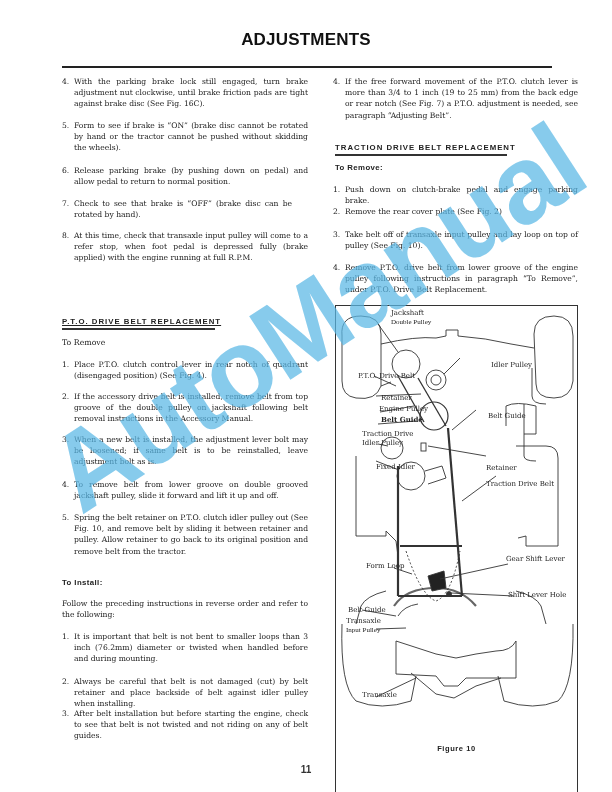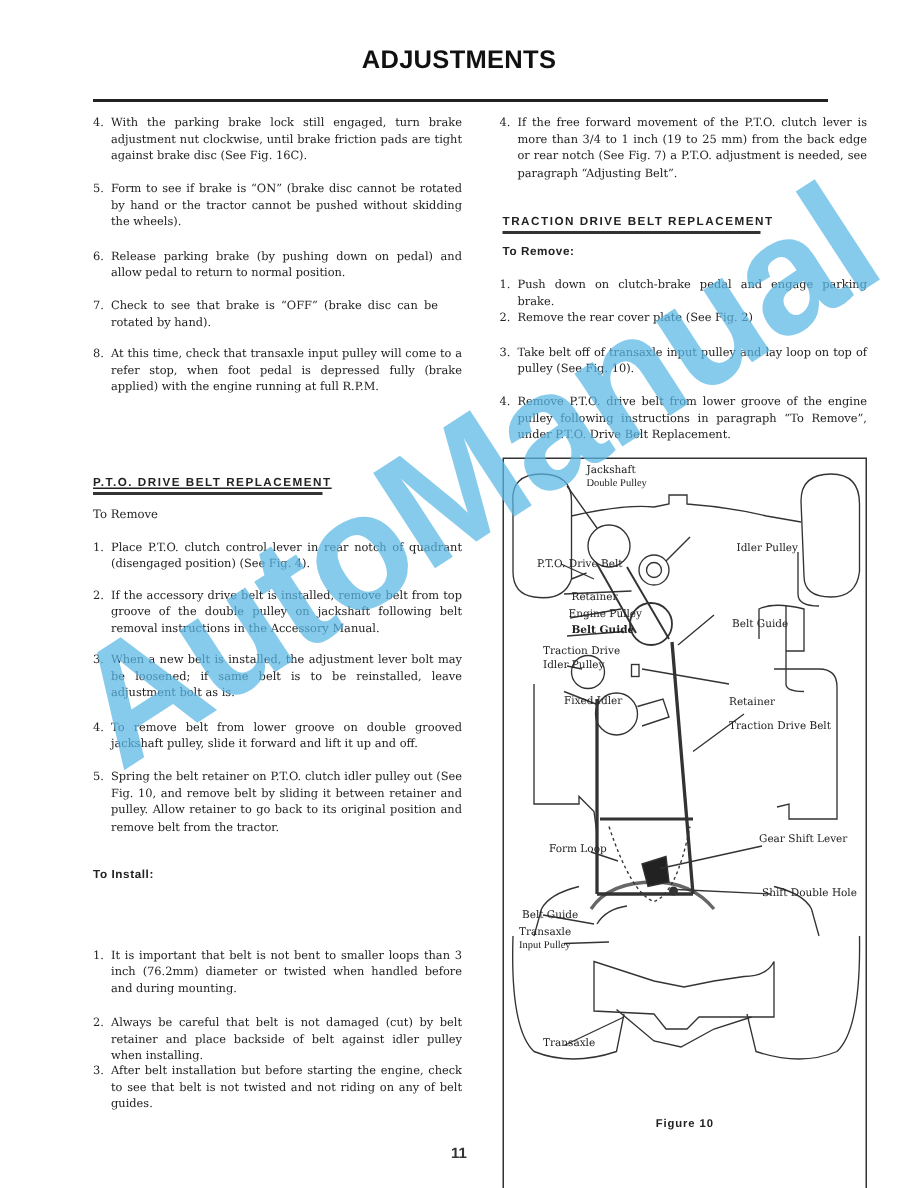--- a/index.html
+++ b/index.html
@@ -72,20 +72,23 @@
   <div class="item" style="top:479px;left:0;width:246px;">
     <span class="num">4.</span>
     <span class="txt">To remove belt from lower groove on double grooved jackshaft pulley, slide it forward and lift it up and off.</span>
   </div>
   <div class="item" style="top:512px;left:0;width:246px;">
     <span class="num">5.</span>
     <span class="txt">Spring the belt retainer on P.T.O. clutch idler pulley out (See Fig. 10, and remove belt by sliding it between retainer and pulley. Allow retainer to go back to its original position and remove belt from the tractor.</span>
   </div>
 
   <div class="subhead sans" style="top:577px;left:0;">To Install:</div>
+  <div class="item" style="top:598px;left:0;width:246px;">
+    <span class="txt" style="padding-left:0;">Follow the preceding instructions in reverse order and refer to the following:</span>
+  </div>
   <div class="item" style="top:631px;left:0;width:246px;">
     <span class="num">1.</span>
     <span class="txt">It is important that belt is not bent to smaller loops than 3 inch (76.2mm) diameter or twisted when handled before and during mounting.</span>
   </div>
   <div class="item" style="top:676px;left:0;width:246px;">
     <span class="num">2.</span>
     <span class="txt">Always be careful that belt is not damaged (cut) by belt retainer and place backside of belt against idler pulley when installing.</span>
   </div>
   <div class="item" style="top:708px;left:0;width:246px;">
     <span class="num">3.</span>
@@ -200,21 +203,21 @@
   <div class="fig-label" style="left:43px;top:99px;">Engine Pulley</div>
   <div class="fig-label bold" style="left:45px;top:110px;">Belt Guide</div>
   <div class="fig-label" style="left:152px;top:106px;">Belt Guide</div>
   <div class="fig-label" style="left:26px;top:124px;">Traction Drive</div>
   <div class="fig-label" style="left:26px;top:133px;">Idler Pulley</div>
   <div class="fig-label" style="left:40px;top:157px;">Fixed Idler</div>
   <div class="fig-label" style="left:150px;top:158px;">Retainer</div>
   <div class="fig-label" style="left:150px;top:174px;">Traction Drive Belt</div>
   <div class="fig-label" style="left:30px;top:256px;">Form Loop</div>
   <div class="fig-label" style="left:170px;top:249px;">Gear Shift Lever</div>
-  <div class="fig-label" style="left:172px;top:285px;">Shift Double Hole</div>
+  <div class="fig-label" style="left:172px;top:285px;">Shift Lever Hole</div>
   <div class="fig-label" style="left:12px;top:300px;">Belt Guide</div>
   <div class="fig-label" style="left:10px;top:311px;">Transaxle</div>
   <div class="fig-label" style="left:10px;top:320px;font-family:Liberation Serif, serif;">Input Pulley</div>
   <div class="fig-label" style="left:26px;top:385px;">Transaxle</div>
 </div>
 <div class="figure-caption">Figure 10</div>
 
 <div class="watermark">AutoManual</div>
 
 <div class="page-number">11</div>

